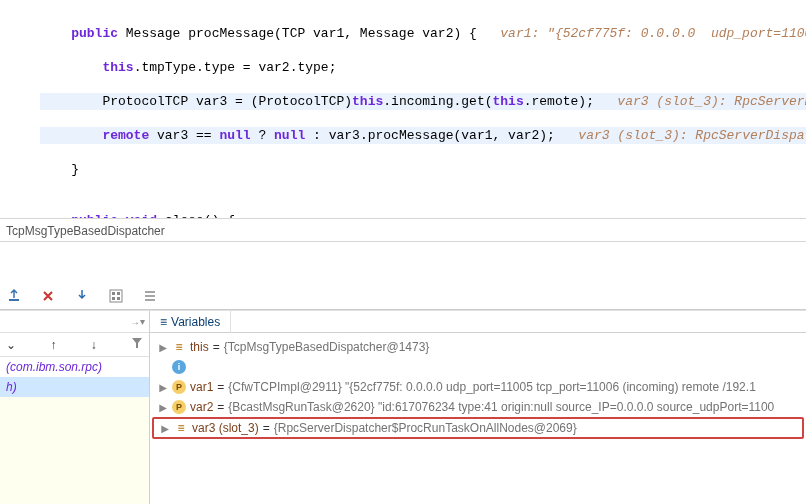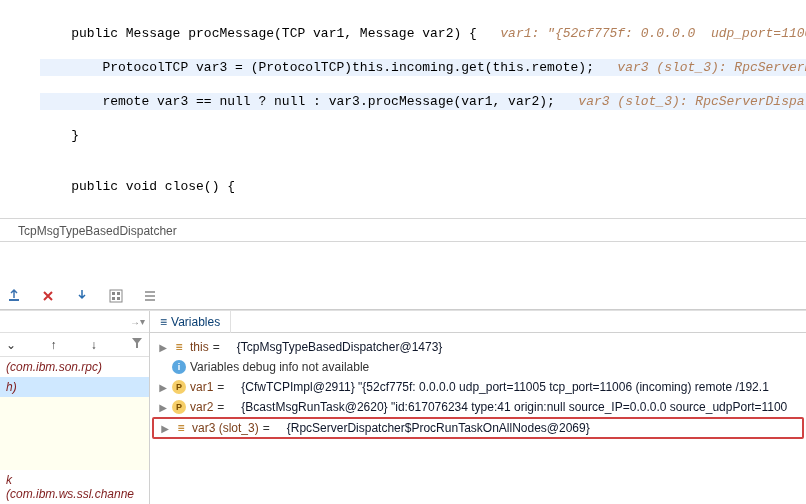--- a/index.html
+++ b/index.html
@@ -18,28 +18,28 @@
     line-height: 17px;
     padding-left: 40px;
     padding-top: 8px;
     height: 218px;
     overflow: hidden;
     white-space: pre;
     color: #000;
   }
   .code-line { display: block; }
   .hl-line { background: #eaf2fd; display: block; width: 100%; }
-  .kw { color: #000000; font-weight: normal; }
+  .kw { color: #6d28d9; font-weight: bold; }
   .comment { color: #b27f59; font-style: italic; }
   .stack-bar {
     border-top: 1px solid #d6d6d6;
     border-bottom: 1px solid #d6d6d6;
     height: 24px;
     line-height: 24px;
-    padding-left: 18px;
+    padding-left: 6px;
     font-size: 12px;
     color: #555;
     background: #fff;
   }
   .spacer { height: 40px; }
   .toolbar {
     height: 28px;
     display: flex;
     align-items: center;
     padding-left: 6px;
@@ -62,21 +62,21 @@
     font-size: 12px;
     color: #555;
   }
   .lp-head .sm { font-size: 10px; color: #888; }
   .lp-filter {
     height: 24px;
     display:flex; align-items:center; justify-content: space-between;
     padding: 0 6px;
     border-bottom: 1px solid #e0e0e0;
   }
-  .lp-item { padding: 3px 6px; font-style: italic; font-size: 12px; color: #7f1d1d; }
+  .lp-item { padding: 3px 6px; font-style: italic; font-size: 12px; color: #6d28d9; }
   .lp-item.sel { background: #cfe8ff; }
   .rp { flex: 1; overflow: hidden; }
   .tabbar {
     height: 22px;
     display:flex; align-items:center;
     border-bottom: 1px solid #d0d0d0;
     font-size: 12px;
   }
   .tab {
     padding: 0 10px;
@@ -96,32 +96,33 @@
     gap: 4px;
     white-space: nowrap;
     overflow: hidden;
   }
   .arrow { color: #888; width: 10px; text-align:center; font-size: 10px; }
   .ico { width: 14px; height:14px; display:inline-flex; align-items:center; justify-content:center; border-radius:50%; font-size:9px; font-weight:bold; }
   .ico-triple { color:#b36b00; font-size:12px; }
   .ico-p { background:#f6cf6a; color:#7a4d00; }
   .ico-info { background:#5aa7e0; color:#fff; }
   .vname { color: #7b3f1a; }
-  .vval { color: #0f172a; margin-left: 13px; }
+  .vval { color: #737373; }
   .hlrow {
     border: 2px solid #d04343;
     border-radius: 2px;
     height: 22px;
   }
 </style>
 </head>
 <body>
 
 <div class="code-pane">
 <span class="code-line"><span class="kw">    public</span><span> Message procMessage(TCP var1, Message var2) {   </span><span class="comment">var1: "{52cf775f: 0.0.0.0  udp_port=11005  tcp_port=11006</span></span>
+<span class="code-line"><span class="kw">        this</span><span>.tmpType.type = var2.type;</span></span>
 <span class="code-line hl-line"><span>        ProtocolTCP var3 = (ProtocolTCP)</span><span class="kw">this</span><span>.incoming.get(</span><span class="kw">this</span><span>.remote);   </span><span class="comment">var3 (slot_3): RpcServerDispatcher$ProcR</span></span>
 <span class="code-line hl-line"><span class="kw">        remote</span><span> var3 == </span><span class="kw">null</span><span> ? </span><span class="kw">null</span><span> : var3.procMessage(var1, var2);   </span><span class="comment">var3 (slot_3): RpcServerDispatcher$ProcRunTaskO</span></span>
 <span class="code-line">    }</span>
 <span class="code-line"></span>
 <span class="code-line"><span class="kw">    public</span><span class="kw"> void</span><span> close() {</span></span>
 
 
 <span class="code-line"></span>
 
 
@@ -179,21 +180,20 @@
       <span>⌄</span>
       <span>↑</span>
       <span>↓</span>
       <span><svg width="12" height="12">
             <path d="M1 1 h10 L7 6 v5 h-2 v-5 Z" fill="#888"></path>
           </svg></span>
     </div>
     <div class="lp-item">(com.ibm.son.rpc)</div>
     <div class="lp-item sel">h)</div>
     <div style="flex:1; background:#fffff0;"></div>
-    <div class="lp-item">k (com.ibm.ws.ssl.channe</div>
   </div>
 
   <div class="rp">
     <div class="tabbar">
       <div class="tab">
         <span class="burger">≡</span>
         <span>Variables</span>
       </div>
     </div>
     <div class="vars">
@@ -202,21 +202,20 @@
         <span class="arrow">▶</span>
         <span class="ico ico-triple">≡</span>
         <span class="vname">this</span>
         <span> = </span>
         <span class="vval">{TcpMsgTypeBasedDispatcher@1473}</span>
       </div>
 
       <div class="vrow">
         <span class="arrow">&nbsp;</span>
         <span class="ico ico-info">i</span>
-        <span>Variables debug info not available</span>
       </div>
 
       <div class="vrow">
         <span class="arrow">▶</span>
         <span class="ico ico-p">P</span>
         <span class="vname">var1</span>
         <span> = </span>
         <span class="vval">{CfwTCPImpl@2911} "{52cf775f: 0.0.0.0  udp_port=11005  tcp_port=11006 (incoming) remote /192.1</span>
       </div>
 

